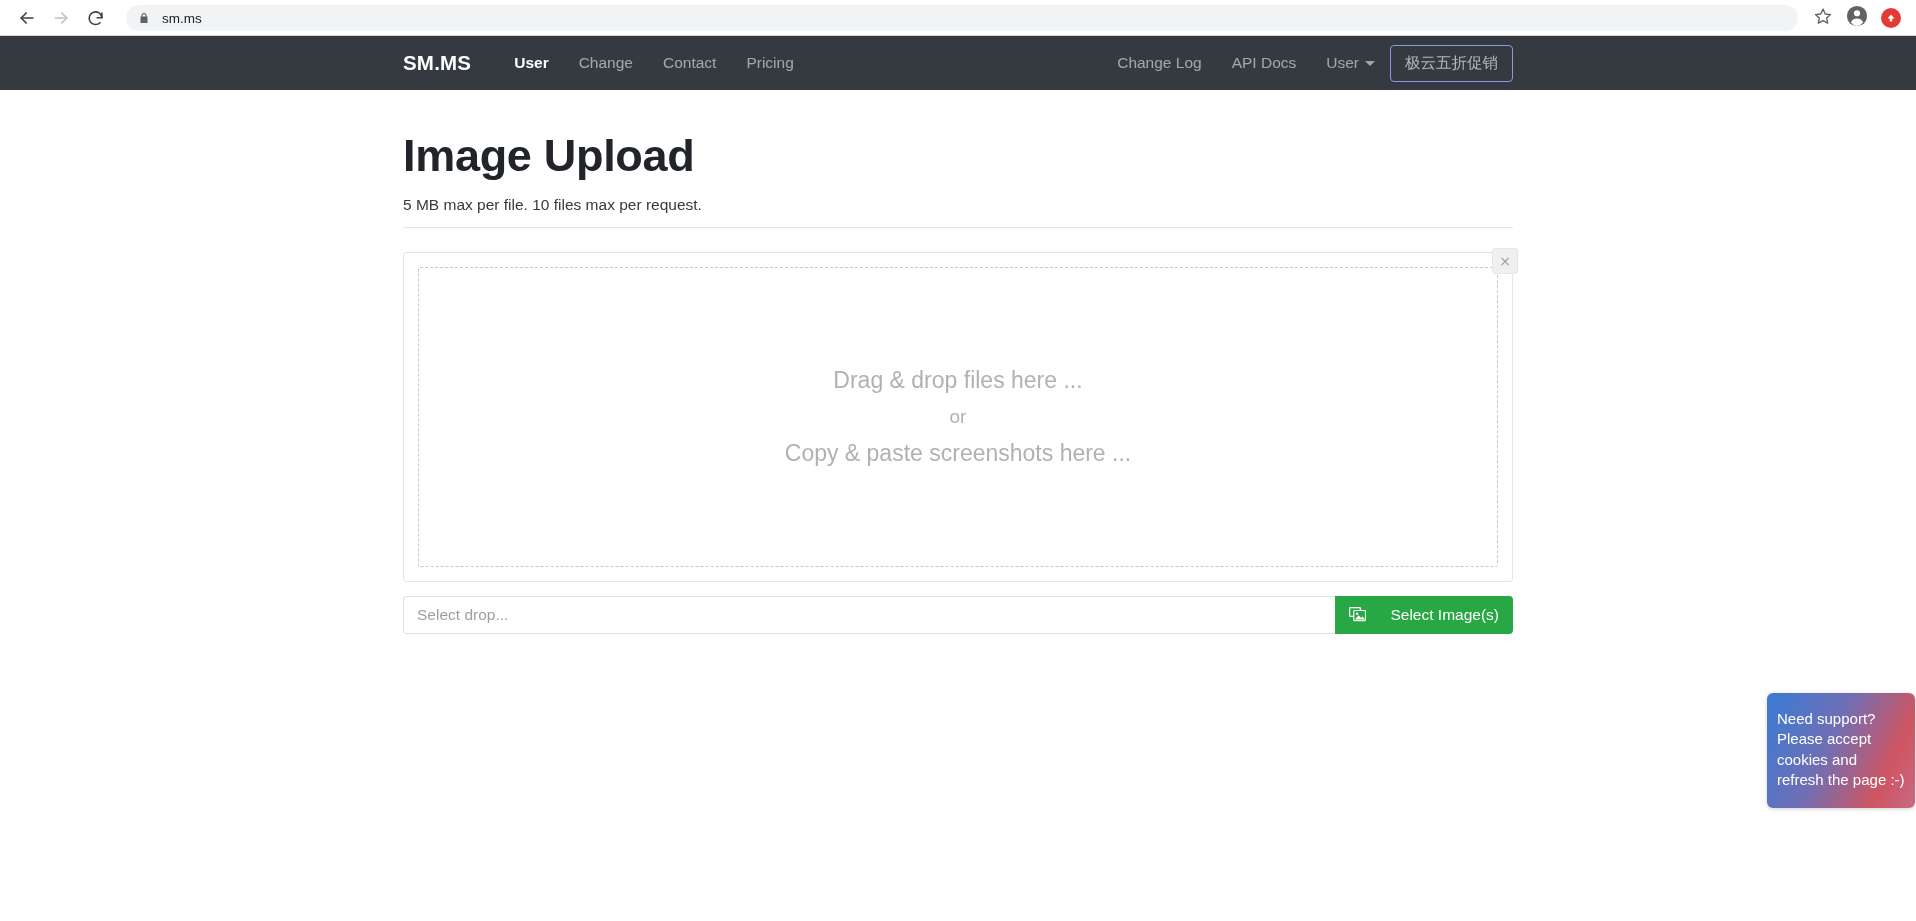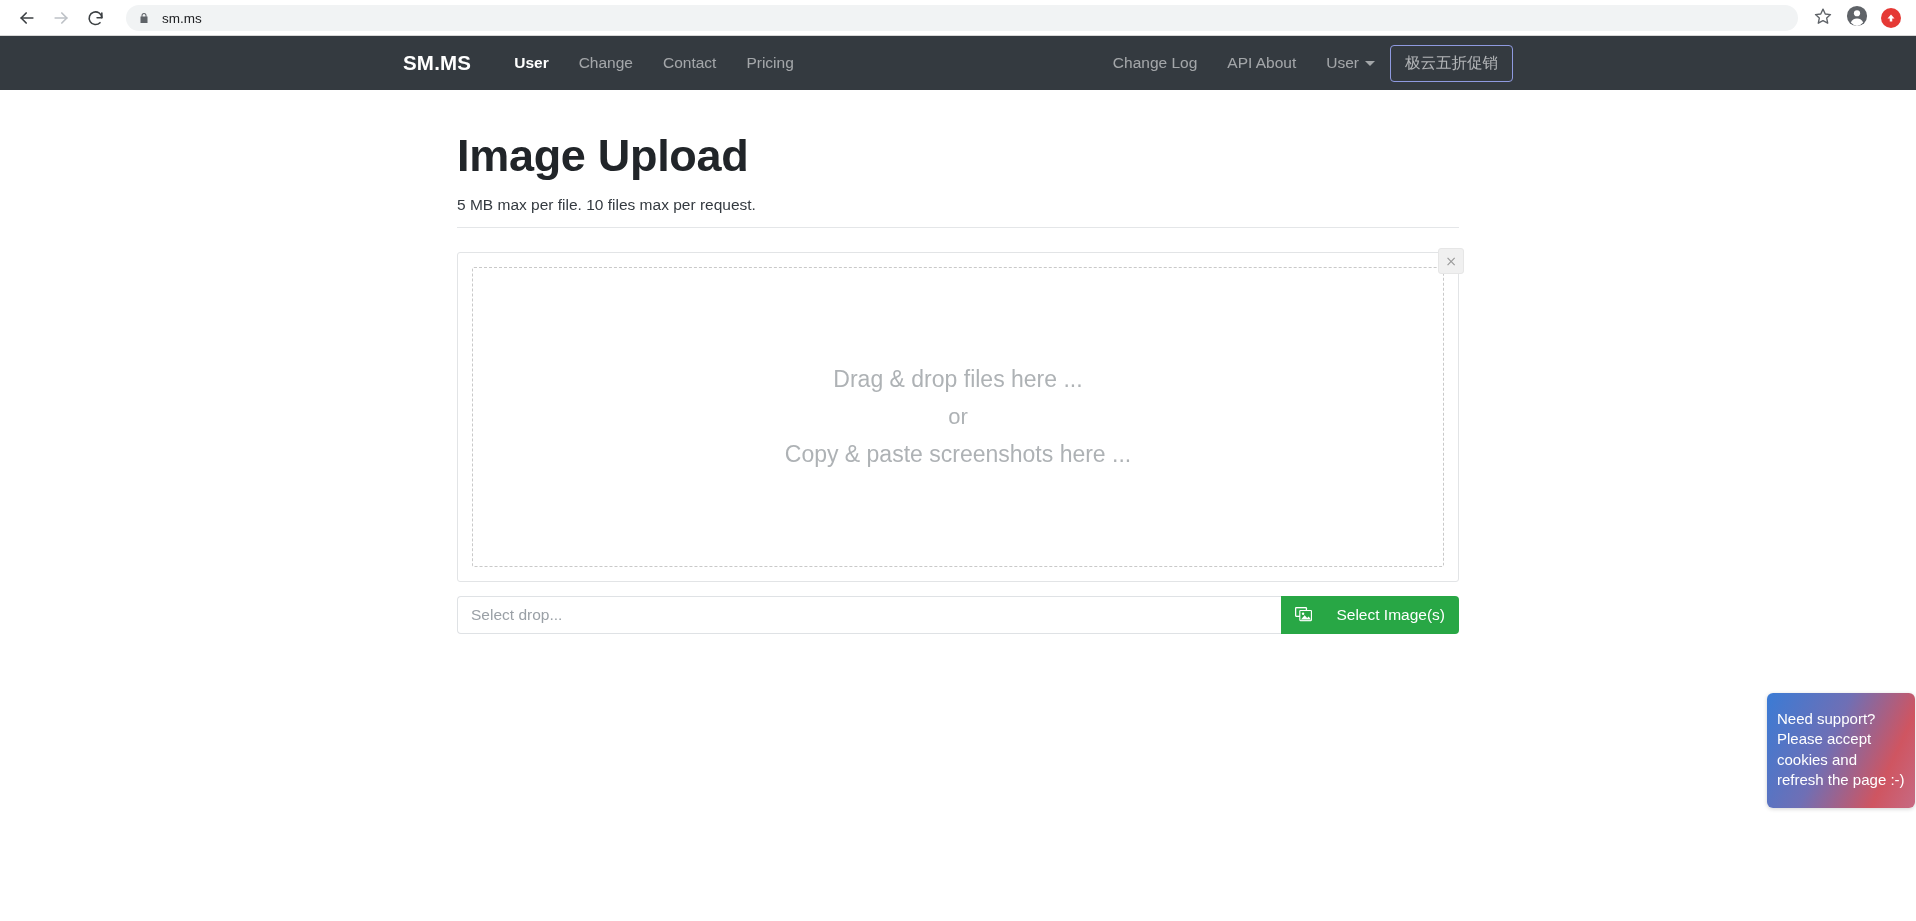--- a/index.html
+++ b/index.html
@@ -118,21 +118,21 @@
     color: rgba(255,255,255,.62);
     font-size: 15.5px;
     padding: 7px 14px;
     background: transparent;
     white-space: nowrap;
     font-family: "DejaVu Sans", "Liberation Sans", sans-serif;
   }
 
   
   .page {
-    width: 1002px;
+    width: 1110px;
     margin: 0 auto;
     padding-top: 40px;
   }
   .page-title {
     font-size: 45px;
     font-weight: 700;
     color: #212529;
     line-height: 1.15;
     letter-spacing: -.3px;
   }
@@ -180,21 +180,21 @@
     align-items: center;
     justify-content: center;
     gap: 12px;
   }
   .dz-line {
     font-size: 23px;
     color: #aeb2b5;
     font-weight: 400;
     line-height: 1.15;
   }
-  .dz-line.small { font-size: 22px; }
+  .dz-line.small { font-size: 19px; }
 
   
   .input-group {
     margin-top: 14px;
     display: flex;
     align-items: stretch;
     height: 38px;
   }
   .file-input {
     flex: 1 1 auto;
@@ -312,21 +312,21 @@
 
     <div class="nav-links">
       <a class="nav-link active">User</a>
       <a class="nav-link">Change</a>
       <a class="nav-link">Contact</a>
       <a class="nav-link">Pricing</a>
     </div>
 
     <div class="nav-right">
       <a class="nav-link">Change Log</a>
-      <a class="nav-link">API About</a>
+      <a class="nav-link">API Docs</a>
       <a class="nav-link">
         <span>User</span><span class="caret"></span>
       </a>
       <button class="promo-btn">极云五折促销</button>
     </div>
   </div>
 </div>
 
 <div class="page">
   <h1 class="page-title">Image Upload</h1>

